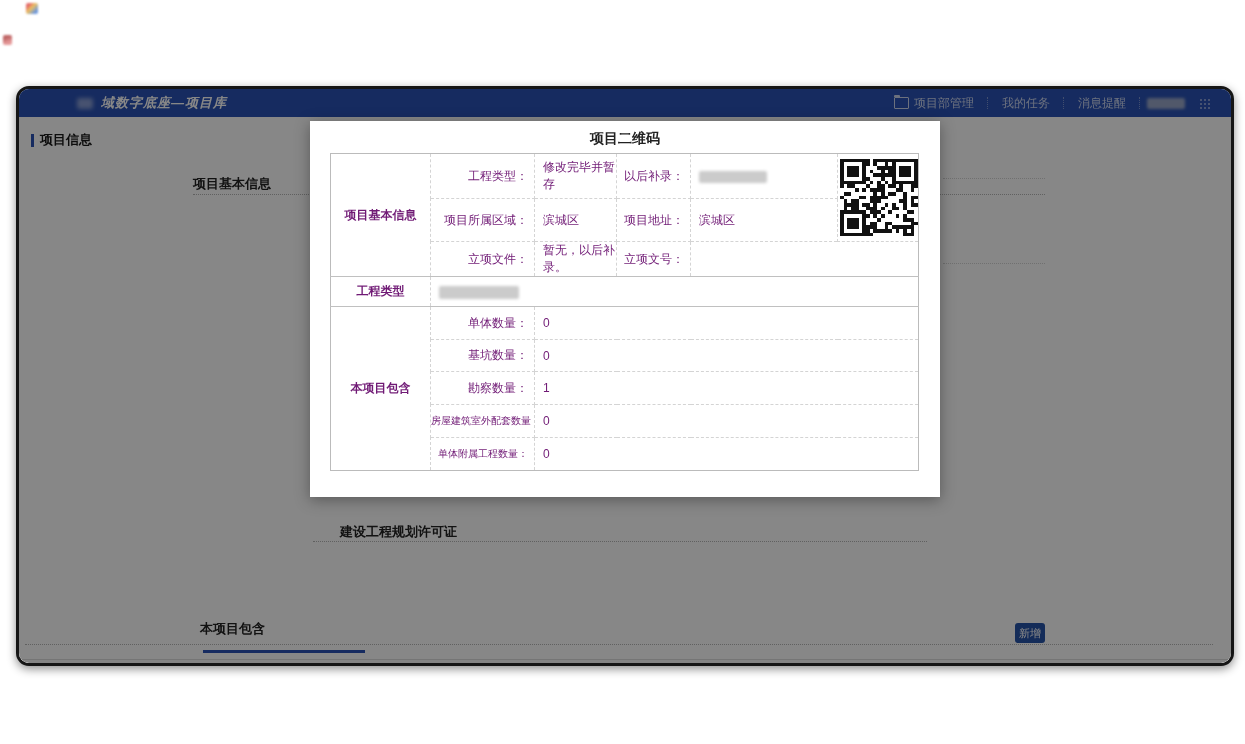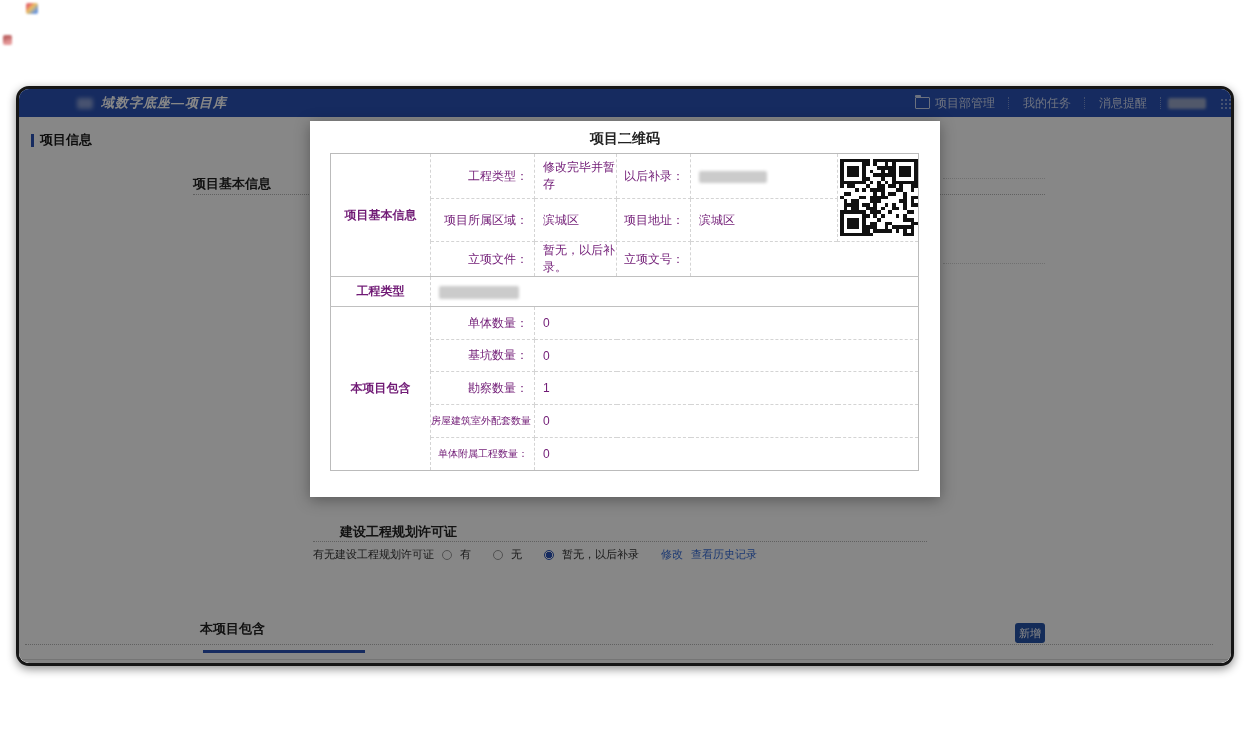--- a/index.html
+++ b/index.html
@@ -14,21 +14,21 @@
   
   .window{position:absolute;left:16px;top:86px;width:1212px;height:574px;background:#fff;
     border:3px solid #161616;border-radius:13px;overflow:hidden;box-shadow:0 3px 10px rgba(0,0,0,.45);}
 
   
   .appbar{position:absolute;left:0;top:0;width:100%;height:28px;background:#2a52b5;}
   .brand{position:absolute;left:82px;top:0;height:28px;line-height:28px;color:#fff;
     font-size:13px;font-weight:bold;font-style:italic;letter-spacing:1px;white-space:nowrap;}
   .brand-logo{position:absolute;left:58px;top:9px;width:16px;height:11px;background:#b9c4e4;
     border-radius:2px;filter:blur(2px);opacity:.65;}
-  .appbar-right{position:absolute;right:0;top:0;height:28px;display:flex;align-items:center;}
+  .appbar-right{position:absolute;right:21px;top:0;height:28px;display:flex;align-items:center;}
   .nav-item{display:flex;align-items:center;gap:5px;padding:0 13px;color:#cdd6ef;font-size:12px;
     white-space:nowrap;cursor:pointer;}
   .nav-sep{width:1px;height:12px;border-left:1px dotted rgba(255,255,255,.38);}
   .folder-icon{width:13px;height:10px;border:1px solid #cdd6ef;border-radius:1px;position:relative;}
   .folder-icon:before{content:"";position:absolute;left:-1px;top:-3px;width:6px;height:2px;
     background:#cdd6ef;border-radius:1px 1px 0 0;}
   .user-redact{width:38px;height:11px;background:#9aa7c9;border-radius:2px;filter:blur(1.5px);margin:0 6px;}
   .apps-icon{width:11px;height:11px;margin-left:8px;opacity:.55;
     background:radial-gradient(circle,#cdd6ef 1.2px,transparent 1.3px);background-size:4px 4px;}
 
@@ -107,31 +107,20 @@
 
       <div class="sec-head" style="left:174px;top:58px;">项目基本信息</div>
       <div class="dotline" style="left:174px;top:77px;width:852px;"></div>
 
       <div class="faintline" style="left:924px;top:61px;width:102px;"></div>
       <div class="faintline" style="left:924px;top:146px;width:102px;"></div>
 
       <div class="sec-head" style="left:294px;top:406px;margin-left:27px;">建设工程规划许可证</div>
       <div class="dotline" style="left:294px;top:424px;width:614px;"></div>
 
-      <div class="permit-row">
-        <span>有无建设工程规划许可证</span>
-        <span class="radio"></span>
-        <span class="opt-label">有</span>
-        <span class="radio"></span>
-        <span class="opt-label">无</span>
-        <span class="radio sel"></span>
-        <span class="opt-label">暂无，以后补录</span>
-        <span class="link">修改</span>
-        <span class="link">查看历史记录</span>
-      </div>
 
       <div class="sec-head" style="left:181px;top:503px;">本项目包含</div>
       <div class="add-btn">新增</div>
 
       <div class="dotline" style="left:6px;top:527px;width:1188px;"></div>
       <div class="tab-underline"></div>
 
       <div class="bottom-strip">
         <div class="foot-btn fb-orange">查看审核意见</div>
         <div class="foot-btn fb-blue1">修改完毕并暂存</div>

